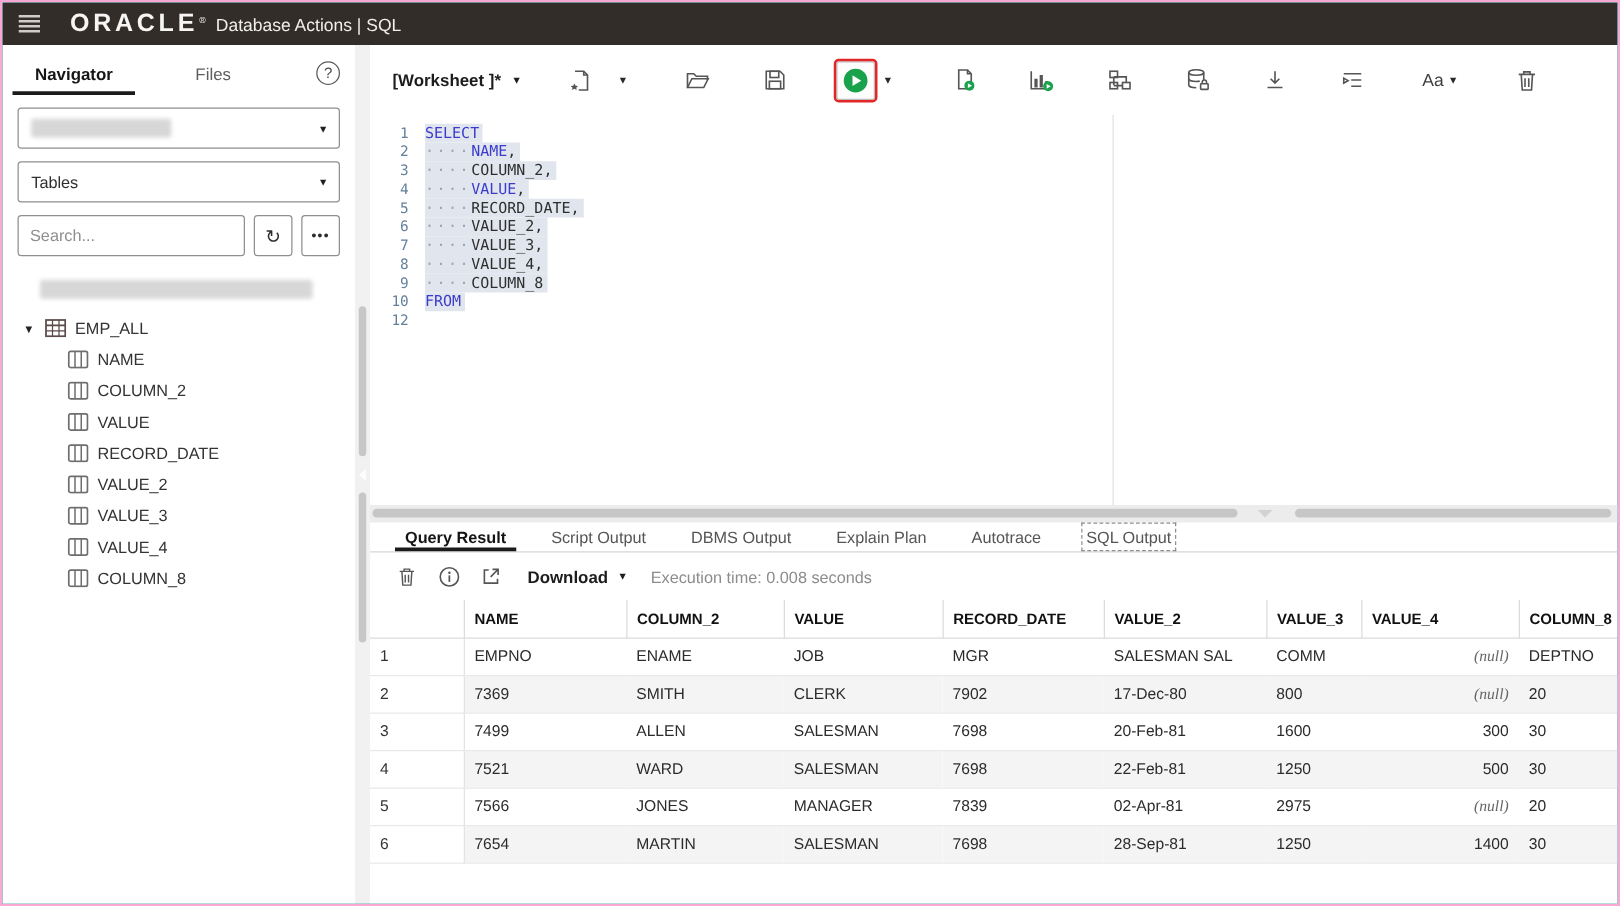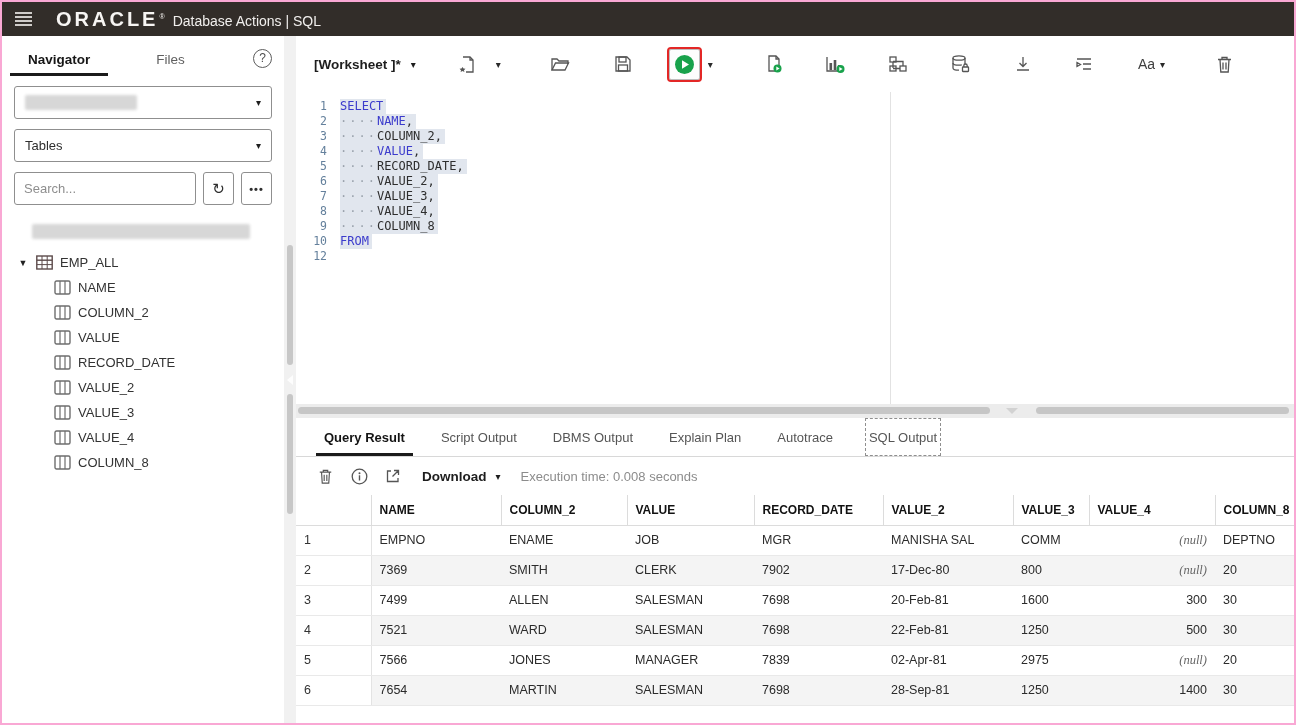--- a/index.html
+++ b/index.html
@@ -54,21 +54,21 @@
   .vsplit .t1{ top:calc(50% - 135px); height:120px; }
   .vsplit .t2{ top:calc(50% + 14px); height:120px; }
   .vsplit .arrow{ position:absolute; top:50%; left:3px; margin-top:-5px; width:0; height:0; border-top:5px solid transparent; border-bottom:5px solid transparent; border-right:6px solid #fdfdfd; }
 
   
   .main{ flex:1; min-width:0; display:flex; flex-direction:column; background:#fff; }
 
   .ws-toolbar{ height:56px; flex:0 0 auto; display:flex; align-items:center; padding:0 18px; gap:12px; }
   .ws-title{ display:flex; align-items:center; font-size:13.5px; font-weight:bold; color:#1d1d1d; cursor:pointer; margin-right:22px; }
   .ws-title .caret{ font-size:10px; margin-left:10px; font-weight:normal; }
-  .tbtn{ height:30px; min-width:30px; display:flex; align-items:center; justify-content:flex-end; border-radius:3px; cursor:pointer; color:#4f4f4f; padding:0 3px; }
+  .tbtn{ height:30px; min-width:30px; display:flex; align-items:center; justify-content:center; border-radius:3px; cursor:pointer; color:#4f4f4f; padding:0 3px; }
   .tbtn svg{ display:block; }
   .tbtn.font-btn{ font-size:14px; color:#3f3f3f; }
   .tbtn .caret{ font-size:10px; margin-left:5px; color:#2a2a2a; }
   .caret-only{ font-size:10px; color:#2a2a2a; padding:0 4px; cursor:pointer; }
   .run-wrap{ display:flex; align-items:center; margin:0 2px; }
   .run-btn{ width:31px; height:31px; border:1px solid #bdbdbd; background:#fdfdfd; border-radius:2px; outline:2.5px solid #e32726; display:flex; align-items:center; justify-content:center; cursor:pointer; margin-right:4px; }
   .gap-sm{ width:8px; } .gap-md{ width:14px; }
 
   
   .editor{ flex:1; min-height:0; position:relative; font-family:"DejaVu Sans Mono","Liberation Mono",monospace; font-size:12px; overflow:hidden; padding-top:7px; }
@@ -84,21 +84,21 @@
 
   
   .hsplit{ height:14px; flex:0 0 auto; background:#ececec; position:relative; cursor:row-resize; }
   .hsplit .thumb{ position:absolute; top:3px; height:7px; background:#c6c6c6; border-radius:4px; }
   .hsplit .tl{ left:2px; width:692px; }
   .hsplit .tr{ left:740px; right:5px; }
   .hsplit .arrow{ position:absolute; left:710px; top:4px; width:0; height:0; border-left:6px solid transparent; border-right:6px solid transparent; border-top:6px solid #d2d2d2; }
 
   
   .results{ flex:1; min-height:0; display:flex; flex-direction:column; }
-  .rtabs{ height:39px; flex:0 0 auto; display:flex; align-items:stretch; padding:0 10px; border-bottom:1px solid #d8d8d8; }
+  .rtabs{ height:24px; flex:0 0 auto; display:flex; align-items:stretch; padding:0 10px; border-bottom:1px solid #d8d8d8; }
   .rtab{ font-size:13px; color:#555; display:flex; align-items:center; padding:0 4px; margin:0 14px; position:relative; cursor:pointer; white-space:nowrap; }
   .rtab.active{ color:#141414; font-weight:bold; }
   .rtab.active::after{ content:""; position:absolute; left:-4px; right:-4px; bottom:0; height:3px; background:#1b1b1b; }
   .rtab.focused{ outline:1px dashed #8f8f8f; outline-offset:-1px; }
 
   .rtoolbar{ height:38px; flex:0 0 auto; display:flex; align-items:center; padding:0 14px; gap:4px; }
   .rbtn{ width:30px; height:28px; display:flex; align-items:center; justify-content:center; cursor:pointer; color:#4f4f4f; }
   .download-btn{ display:flex; align-items:center; font-size:13.5px; font-weight:bold; color:#1d1d1d; cursor:pointer; margin-left:10px; }
   .download-btn .caret{ font-size:10px; margin-left:9px; font-weight:normal; }
   .exec-time{ font-size:13px; color:#8c8c8c; margin-left:16px; }
@@ -455,21 +455,21 @@
                   <th>COLUMN_8</th>
                 </tr>
               </thead>
             <tbody id="grid-body">
                 <tr>
                   <td class="rownum">1</td>
                   <td>EMPNO</td>
                   <td>ENAME</td>
                   <td>JOB</td>
                   <td>MGR</td>
-                  <td>MANISHA SAL</td>
+                  <td>SALESMAN SAL</td>
                   <td>COMM</td>
                   <td class="right null">(null)</td>
                   <td>DEPTNO</td>
                 </tr>
                 <tr class="alt">
                   <td class="rownum">2</td>
                   <td>7369</td>
                   <td>SMITH</td>
                   <td>CLERK</td>
                   <td>7902</td>

